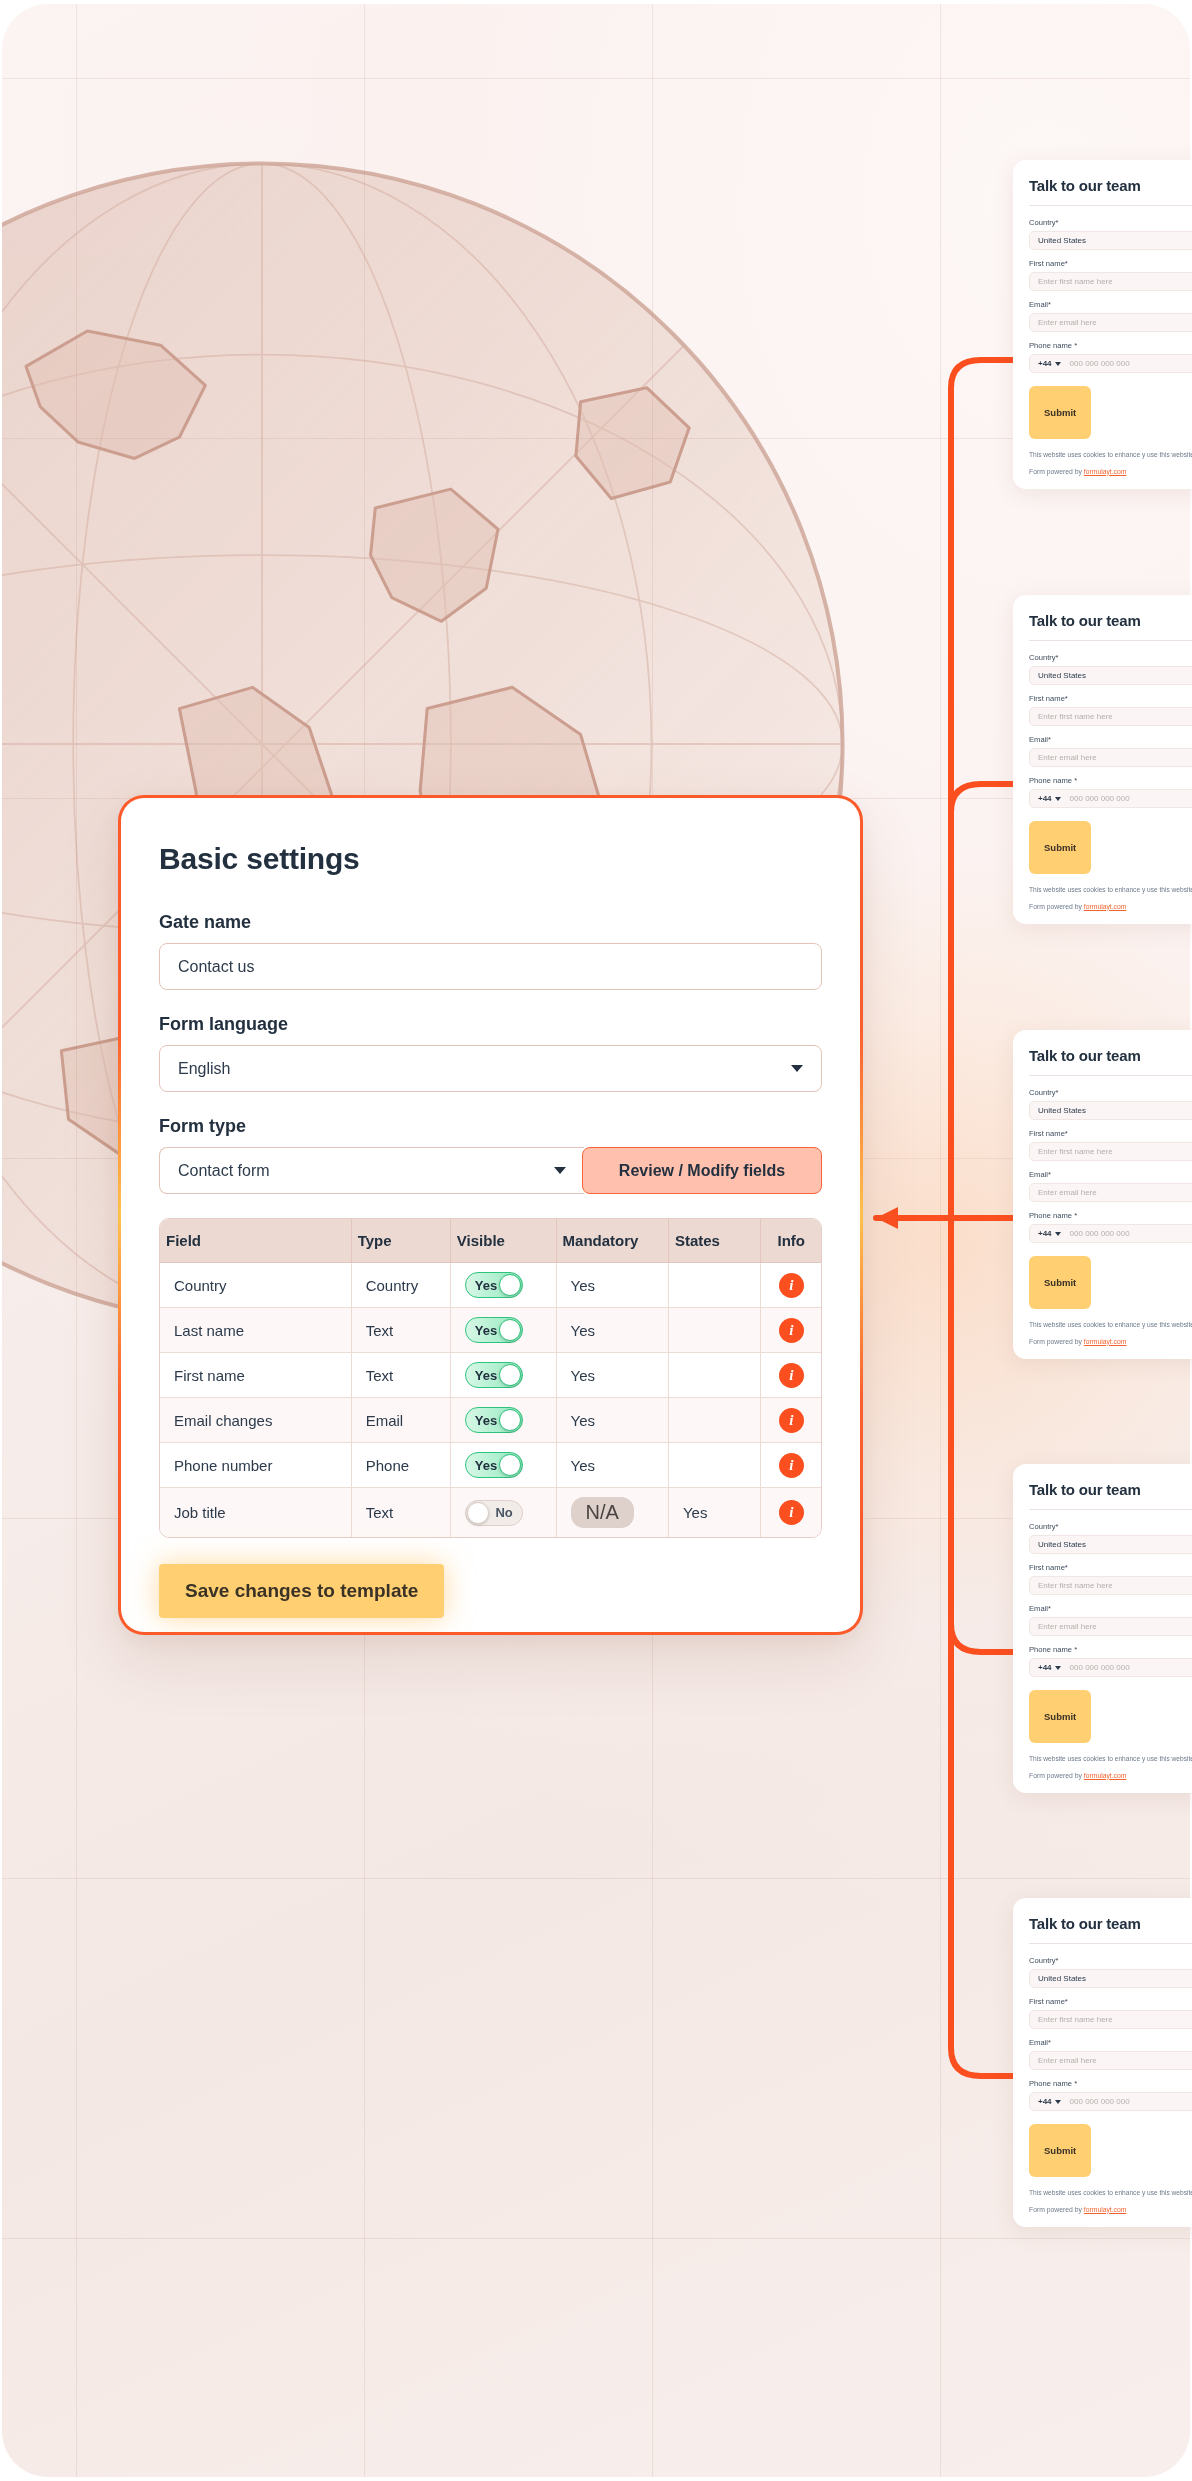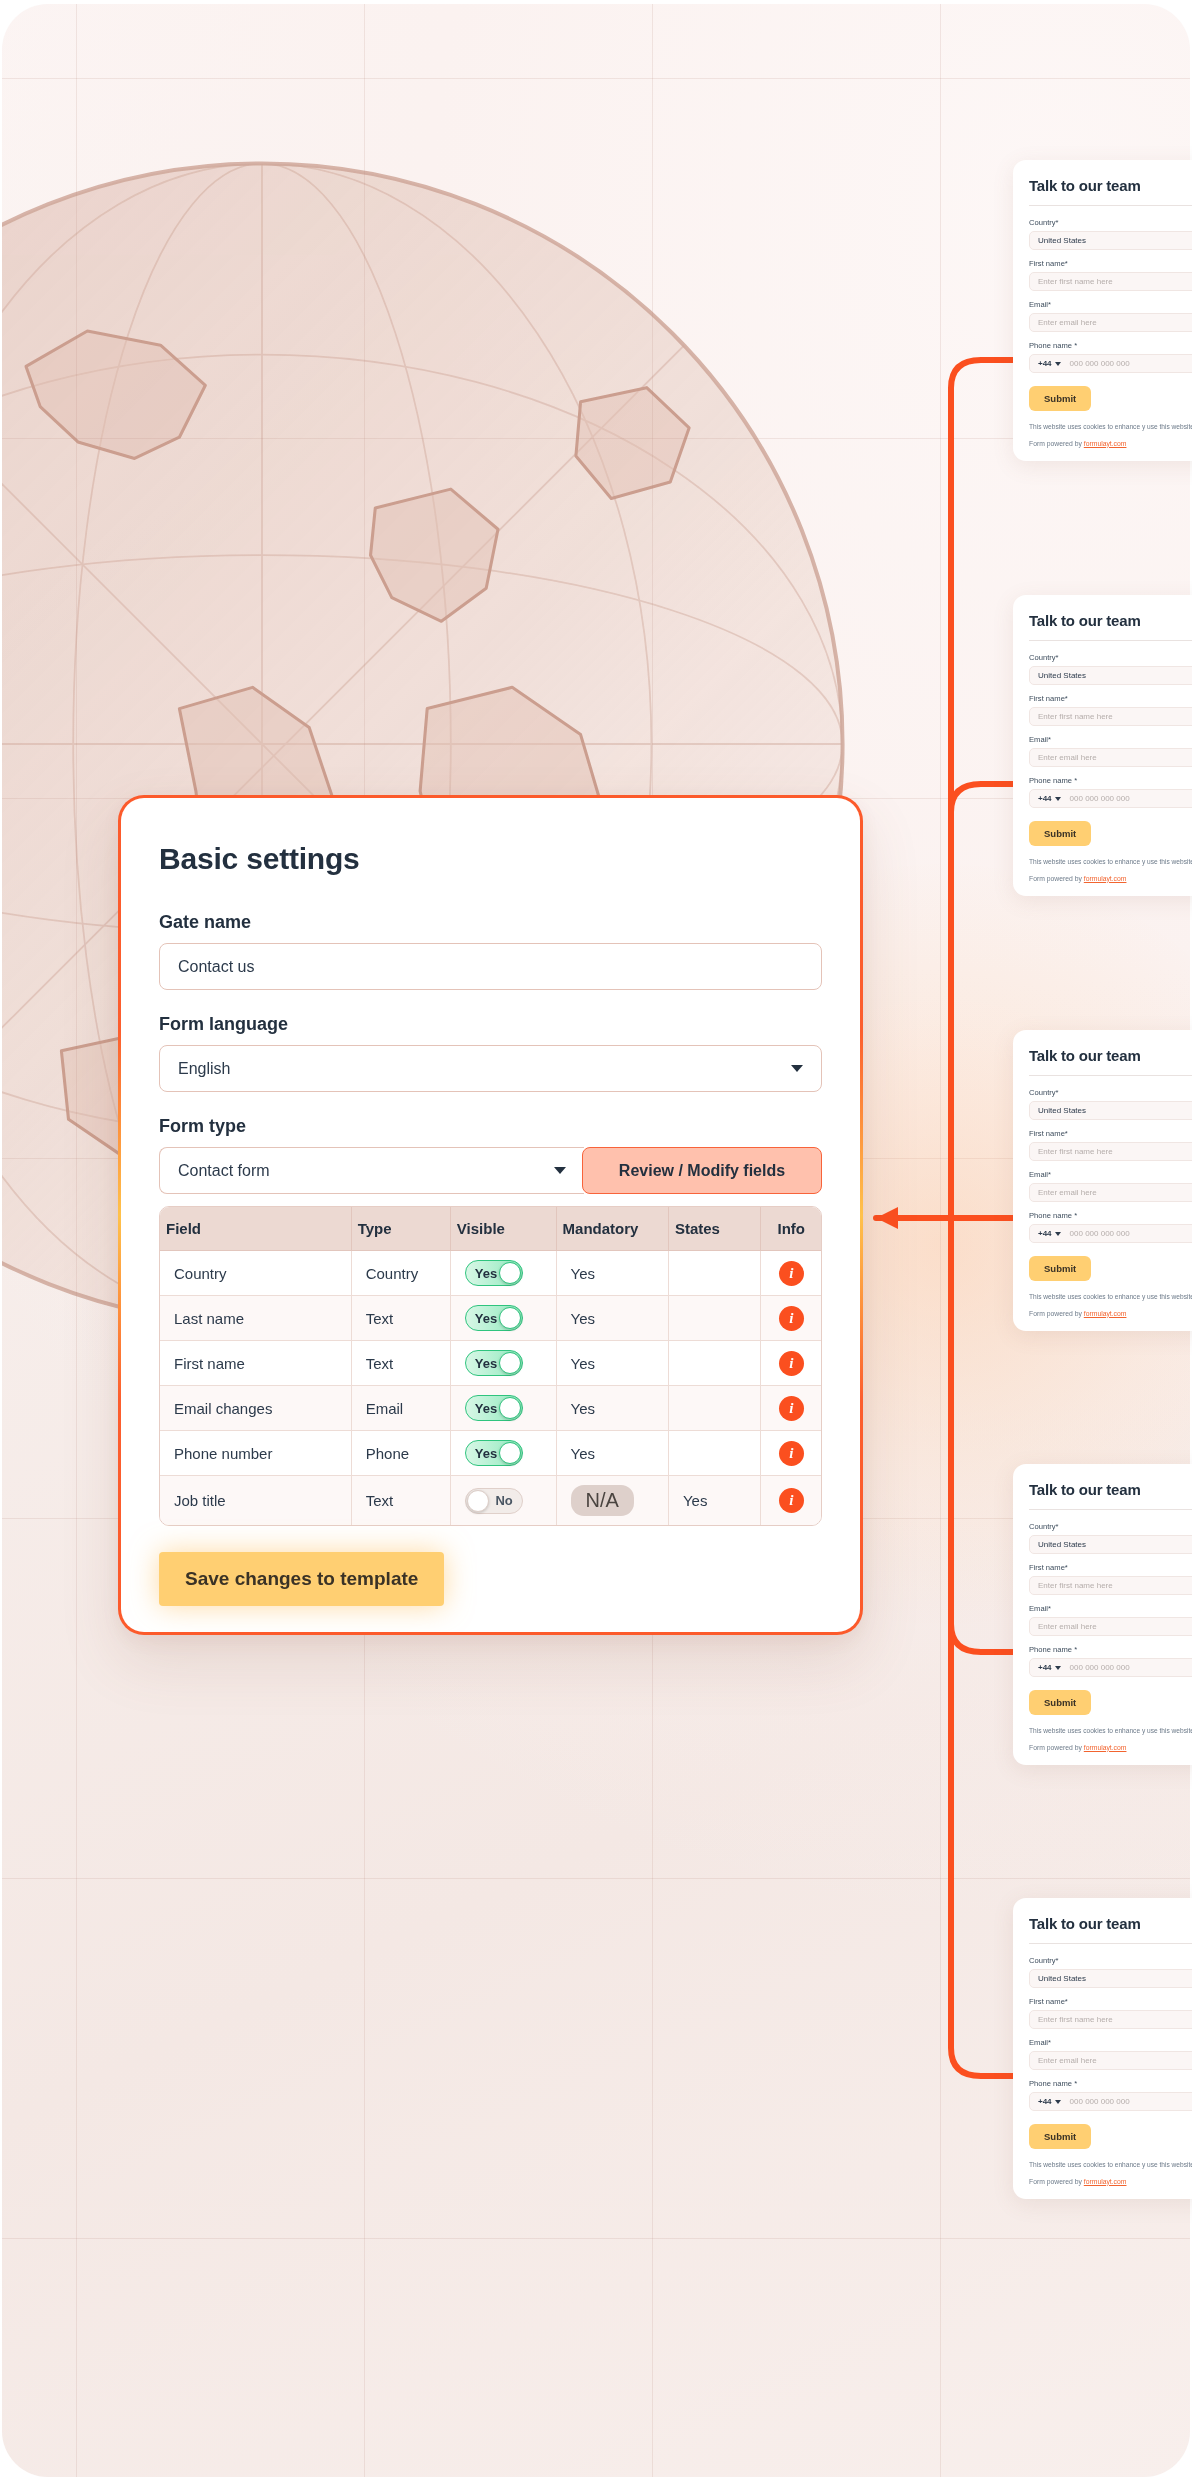--- a/index.html
+++ b/index.html
@@ -109,21 +109,21 @@
     width: 0; height: 0;
     border-left: 6px solid transparent;
     border-right: 6px solid transparent;
     border-top: 7px solid #23303f;
   }
 
   .formtype-row {
     display: flex;
     align-items: flex-start;
     gap: 0;
-    margin-bottom: 12px;
+    margin-bottom: 24px;
   }
   .formtype-row .select-input {
     flex: 0 0 425px;
     margin-bottom: 0;
     border-radius: 8px 0 0 8px;
     border-right: none;
   }
   .review-btn {
     flex: 1;
     height: 47px;
@@ -304,21 +304,21 @@
     border-right:3px solid transparent;
     border-top:4px solid #2c3a4b;
     margin-right:6px;
   }
   .fc-ph-num { color: #b6aeac; font-size: 8px; }
   .fc-submit {
     margin-top: 4px;
     background: #ffcf72;
     border: none;
     border-radius: 6px;
-    padding: 7px 15px;
+    padding: 21px 15px;
     font-family: "Liberation Sans", sans-serif;
     font-size: 9.5px;
     font-weight: bold;
     color: #3a3226;
     cursor: pointer;
   }
   .fc-cookie {
     margin-top: 11px;
     font-size: 6.6px;
     line-height: 1.45;

